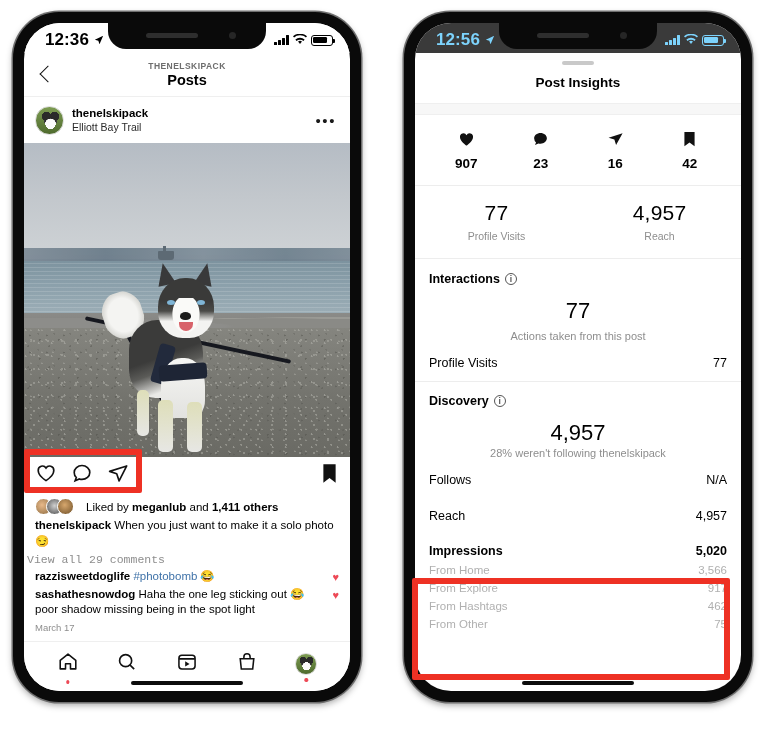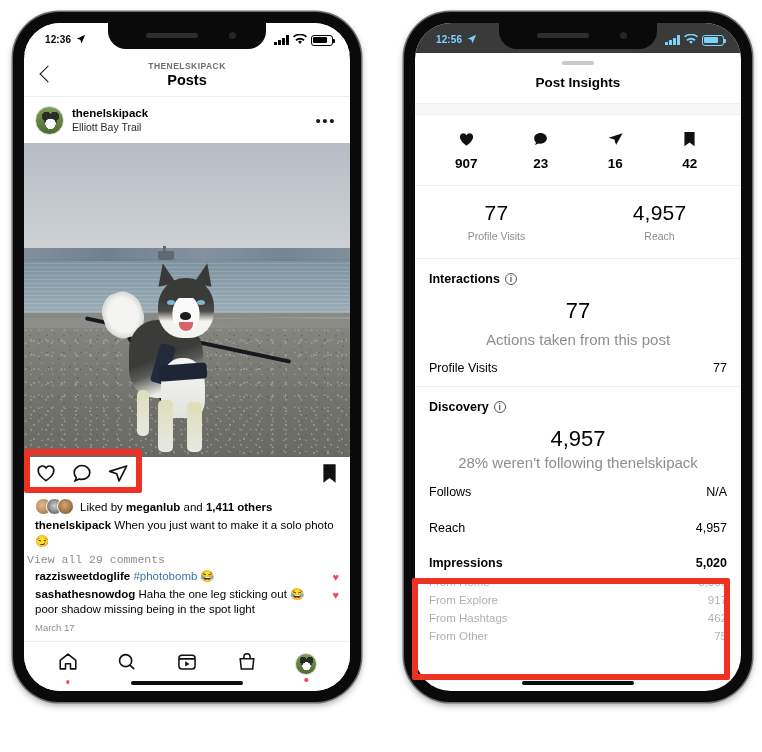--- a/index.html
+++ b/index.html
@@ -36,21 +36,21 @@
   }
   .notch .camera {
     position: absolute; right: 30px; top: 9px;
     width: 7px; height: 7px; border-radius: 50%; background: #262626;
   }
   .statusbar {
     position: relative; height: 30px; z-index: 20;
     display: flex; align-items: center; justify-content: space-between;
     padding: 4px 17px 0 21px;
   }
-  .sb-time { font-size: 10px; font-weight: bold; letter-spacing: .1px; display:flex; align-items:flex-start; gap:5px;}
+  .sb-time { font-size: 17px; font-weight: bold; letter-spacing: .1px; display:flex; align-items:flex-start; gap:5px;}
   .sb-right { display: flex; align-items: center; gap: 4px; }
   .bars { display: flex; align-items: flex-end; gap: 1.5px; height: 10px; }
   .bars i { width: 2.6px; background: currentColor; border-radius: .5px; display:block;}
   .bars i:nth-child(1){height:3px} .bars i:nth-child(2){height:5px}
   .bars i:nth-child(3){height:7.5px} .bars i:nth-child(4){height:10px}
   .batt {
     width: 22px; height: 11px; border: 1.3px solid currentColor;
     border-radius: 3px; position: relative; padding: 1.2px;
   }
   .batt::after {
@@ -195,21 +195,21 @@
   .promote-row {
     display:flex; align-items:center; justify-content:space-between;
     height: 39px; padding: 0 11px; border-bottom:.8px solid #efefef;
   }
   .view-insights { color:#3897f0; font-size: 12.5px; font-weight: bold; }
   .promote-btn {
     background:#3897f0; color:#fff; font-size: 11.5px; font-weight:bold;
     padding: 5px 12px; border-radius: 4px; border:none;
   }
 
-  .likes-row { display:flex; align-items:center; gap:6px; padding: 5px 11px 0; }
+  .likes-row { display:flex; align-items:center; gap:12px; padding: 5px 11px 0; }
   .like-faces { display:flex; }
   .lf { width:17px; height:17px; border-radius:50%; border:1.4px solid #fff; margin-left:-6px; }
   .lf:first-child { margin-left:0; }
   .lf.a{ background: radial-gradient(circle at 40% 40%, #e8b98a, #8a6a3f);}
   .lf.b{ background: radial-gradient(circle at 50% 45%, #cfcfcf, #4a4a4a);}
   .lf.c{ background: radial-gradient(circle at 45% 40%, #d7a76d, #6e4f27);}
   .likes-txt { font-size: 11.5px; }
   .likes-txt b { font-weight: bold; }
 
   .caption { padding: 3px 11px 0; font-size: 11.5px; line-height: 1.35; }
@@ -251,21 +251,21 @@
   .ts-num { font-size: 21px; font-weight: 300; letter-spacing:.2px; }
   .ts-lbl { font-size: 10.5px; color:#8e8e8e; margin-top:5px; }
   .sec-head { display:flex; align-items:center; gap:5px; padding: 13px 14px 0; }
   .sec-title { font-size: 12.5px; font-weight:bold; }
   .info-i {
     width: 12px; height:12px; border:1.1px solid #555; border-radius:50%;
     font-size: 8.5px; line-height: 10px; text-align:center; color:#555; font-weight:bold;
   }
   .big-stat { text-align:center; padding: 12px 0 0; }
   .big-num { font-size: 22px; font-weight: 300; }
-  .big-lbl { font-size: 15px; color:#8e8e8e; margin-top: 5px; line-height:1.45; }
+  .big-lbl { font-size: 11px; color:#8e8e8e; margin-top: 5px; line-height:1.45; }
   .kv {
     display:flex; align-items:center; justify-content:space-between;
     padding: 11px 14px; font-size: 12.5px;
   }
   .kv.sub { padding: 3px 14px; color:#b0b0b0; font-size: 11.5px; }
   .kv.head { padding: 10px 14px 3px; }
   .kv.head .k { font-weight: bold; } .kv.head .v { font-weight:bold; }
 
   
   .redbox {

